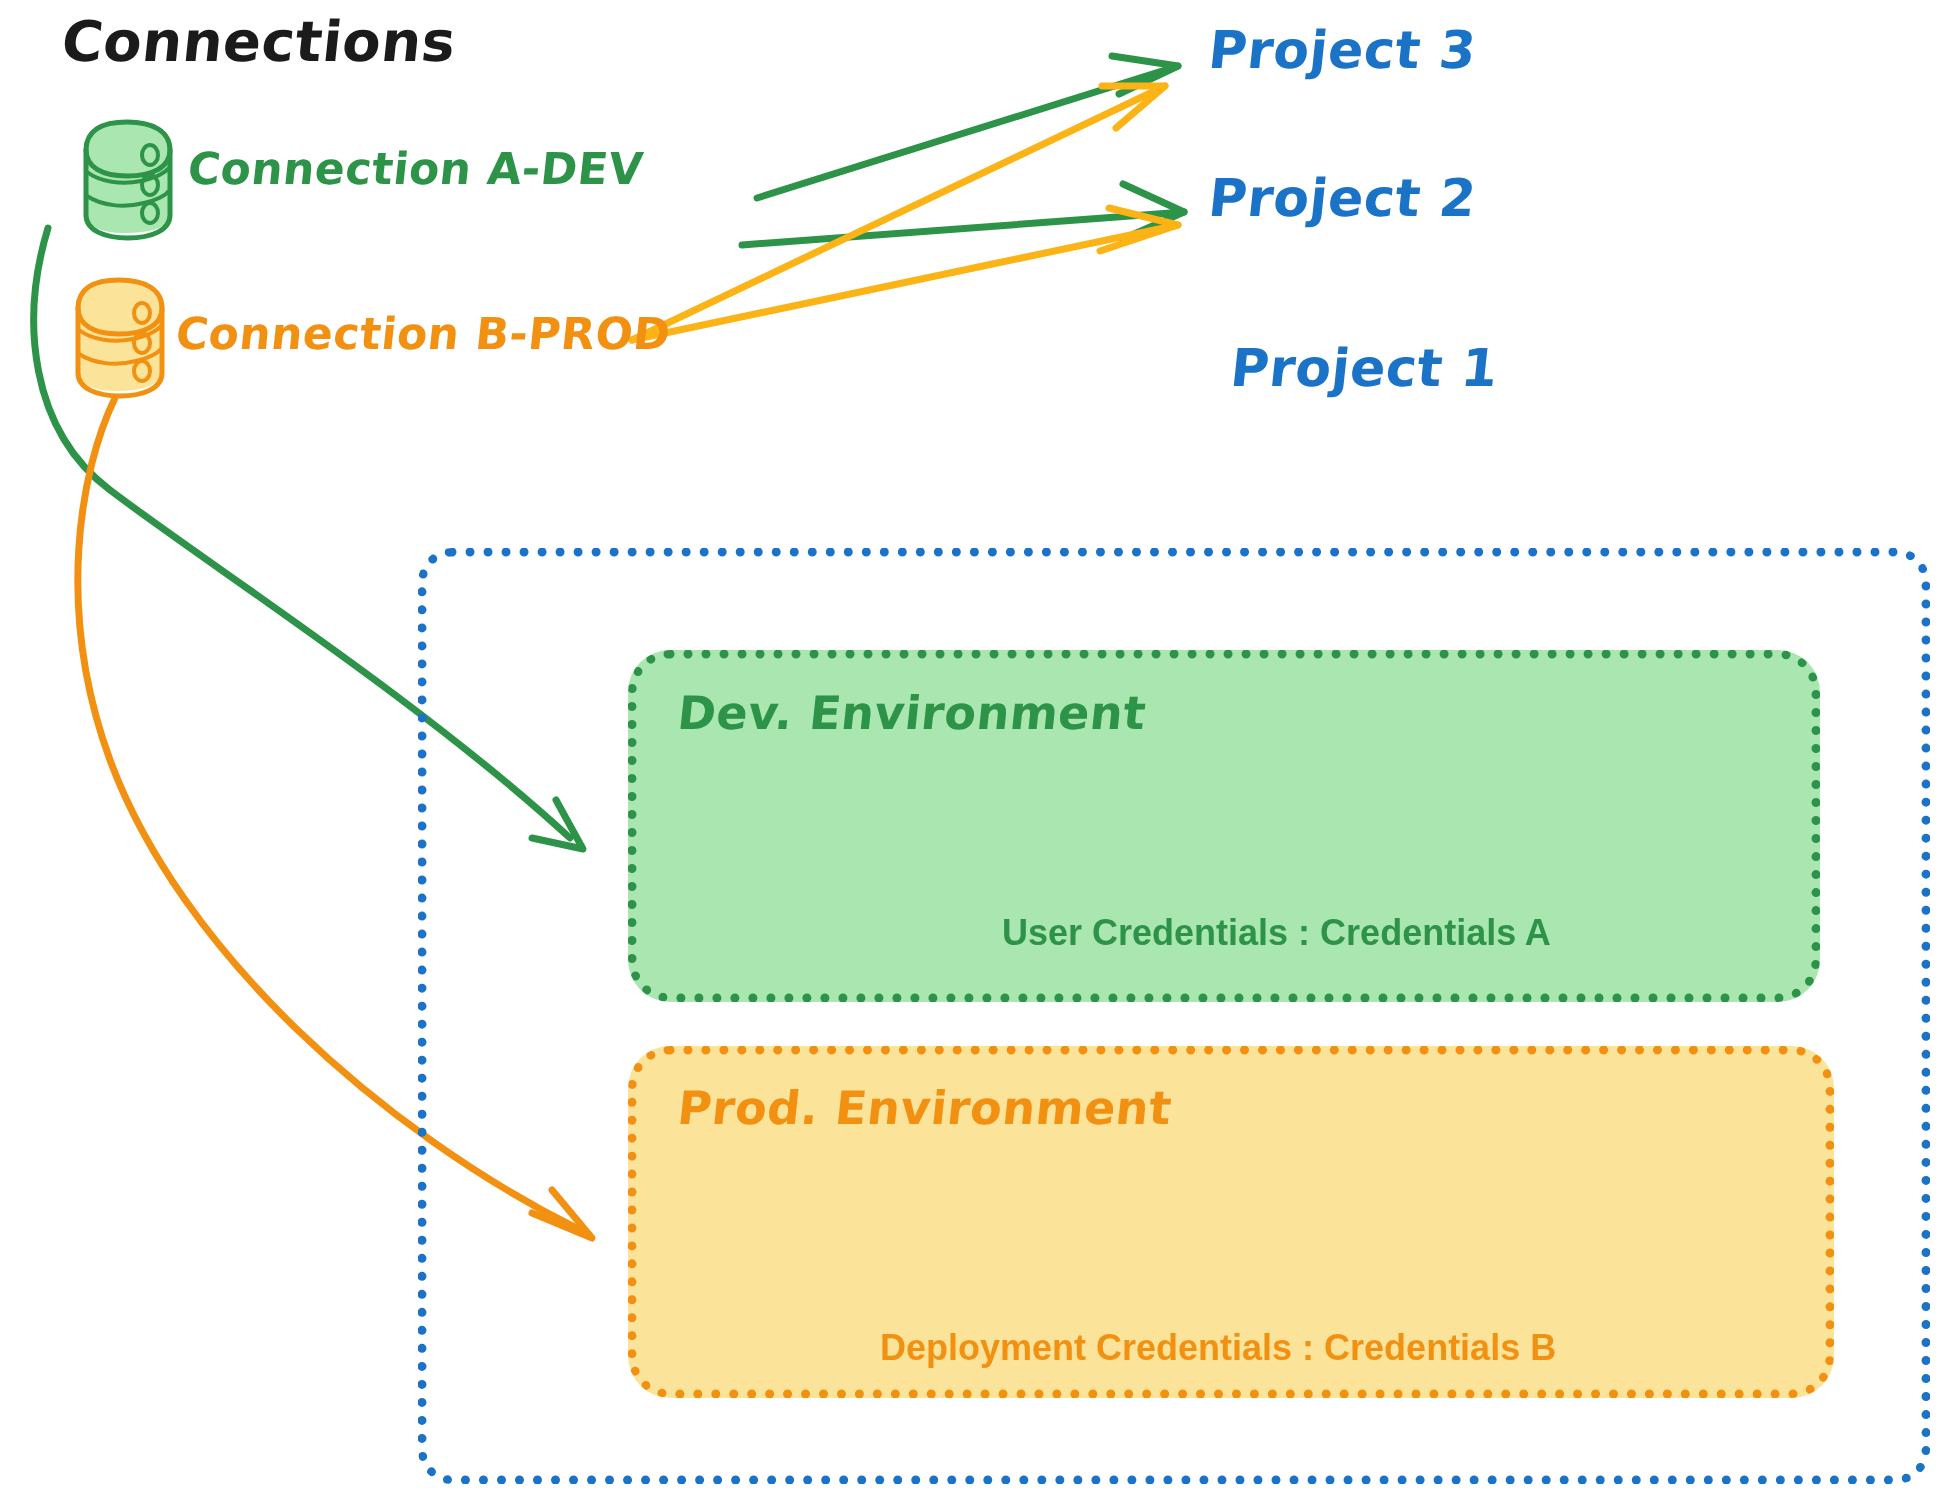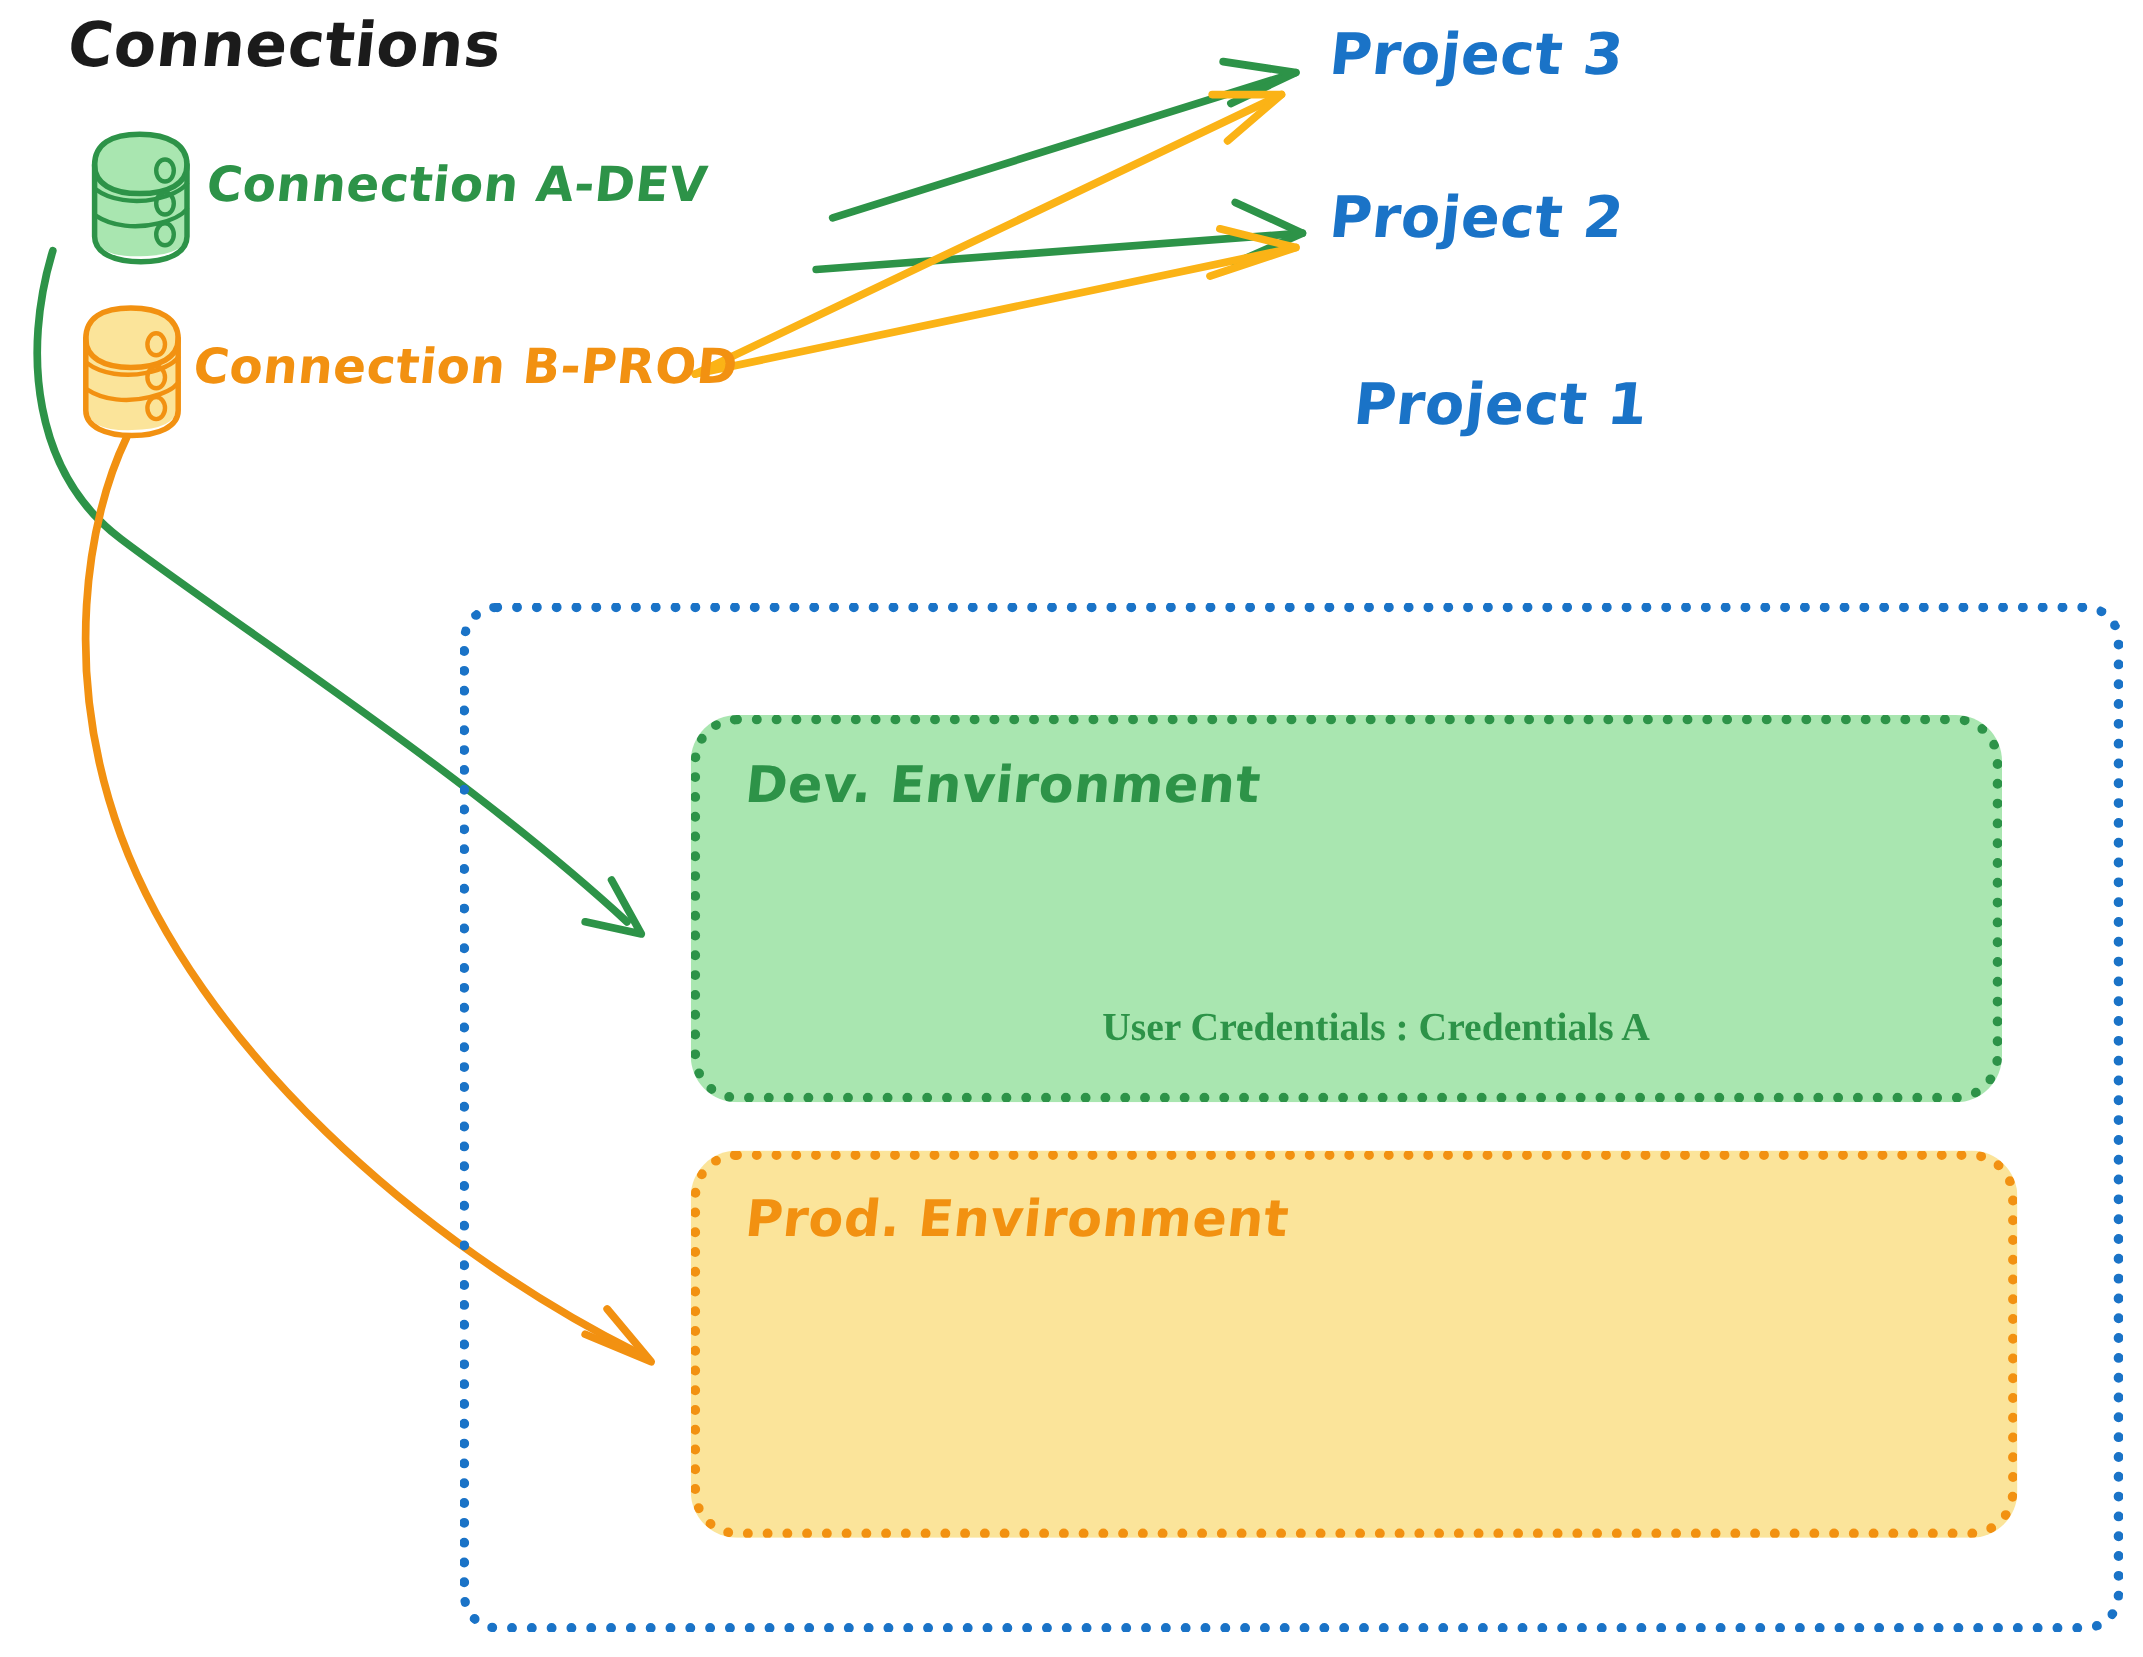--- a/index.html
+++ b/index.html
@@ -7,21 +7,21 @@
        font-family:"DejaVu Sans", sans-serif;}
   #stage{position:absolute;left:0;top:0;width:1948px;height:1506px;}
 
   svg#art{position:absolute;left:0;top:0;width:1948px;height:1506px;pointer-events:none;}
 
   .txt{position:absolute;white-space:pre;line-height:1;}
 
   
   .hand{font-family:"DejaVu Sans", sans-serif;font-weight:700;
         transform:skewX(-6deg);letter-spacing:.5px;}
-  .mono{font-family:Liberation Serif, serif;font-weight:700;letter-spacing:0px;}
+  .mono{font-family:Liberation Sans, sans-serif;font-weight:700;letter-spacing:0px;}
 
   #title-connections{left:62px;top:14px;font-size:56px;color:#1b1b1b;}
 
   #label-conn-a{left:188px;top:147px;font-size:44px;color:#2d9348;}
   #label-conn-b{left:176px;top:312px;font-size:44px;color:#f29111;}
 
   #label-project3{left:1209px;top:24px;font-size:52px;color:#1a73c7;}
   #label-project2{left:1209px;top:172px;font-size:52px;color:#1a73c7;}
   #label-project1{left:1231px;top:342px;font-size:52px;color:#1a73c7;}
 
@@ -117,14 +117,15 @@
   <div class="txt hand" id="label-project2">Project 2</div>
 
   <div class="txt hand" id="label-project1">Project 1</div>
 
   <div class="txt hand" id="label-dev-env">Dev. Environment</div>
 
   <div class="txt mono" id="label-dev-creds">User Credentials : Credentials A</div>
 
   <div class="txt hand" id="label-prod-env">Prod. Environment</div>
 
+  <div class="txt mono" id="label-prod-creds">Deployment Credentials : Credentials B</div>
 
 </div>
 
 </body></html>

